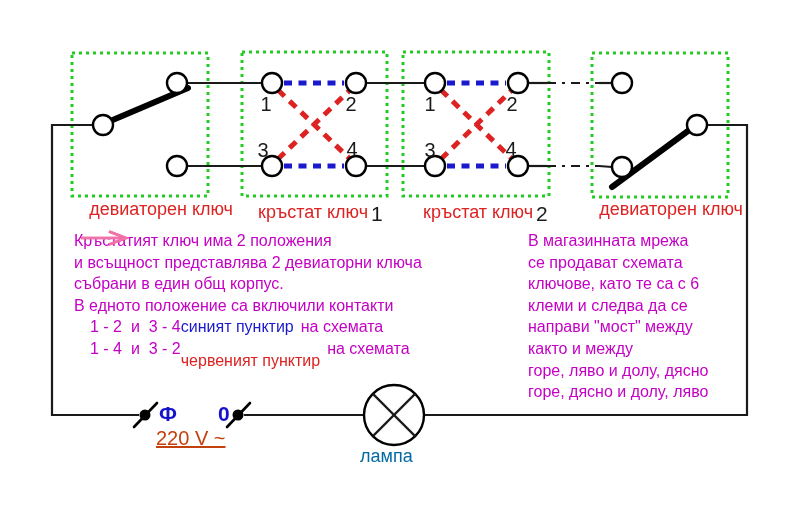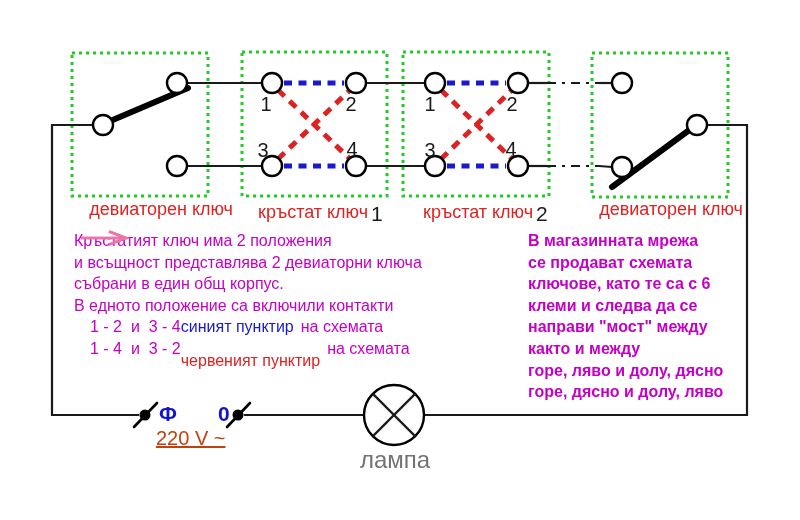--- a/index.html
+++ b/index.html
@@ -24,21 +24,21 @@
   .centerlabel{text-align:right;}
   .boxnum{font-size:21px;color:#1a1a1a;position:relative;top:3px;margin-left:3px;}
   .para{font-size:16px;line-height:21.6px;color:#c400c4;white-space:nowrap;}
   .para .row{display:flex;align-items:center;height:21.6px;}
   .pre{white-space:pre;margin-left:16px;}
   .hl-blue{color:#1a1acc;}
   .hl-red{color:#dd2222;margin-top:25px;}
   .arrow{margin:0 9px 0 7px;flex:0 0 auto;}
   .supply-blue{font-size:21px;font-weight:bold;color:#1414cc;}
   .supply-red{font-size:20px;color:#c2410c;text-decoration:underline;}
-  .lamplabel{font-size:24px;color:#737373;}
+  .lamplabel{font-size:18px;color:#0369a1;}
 </style>
 </head>
 <body>
 
 <div class="stage">
 
   <svg width="800" height="520" viewBox="0 0 800 520">
 
     <g>
       <rect class="gbox" x="72" y="53" width="136" height="143"></rect>
@@ -152,21 +152,21 @@
       <span class="pre">1 - 4  и  3 - 2</span>
       <svg class="arrow" width="50" height="16" viewBox="0 0 50 16">
         <line x1="0" y1="8" x2="40" y2="8" stroke="#ef72a8" stroke-width="2.6"></line>
         <polyline points="28,1.5 45,8 28,14.5" fill="none" stroke="#ef72a8" stroke-width="2.6"></polyline>
       </svg>
       <span class="hl-red">червеният пунктир</span>
       <span style="margin-left:7px;">на схемата</span>
     </div>
   </div>
 
-  <div class="abs para" style="left:528px;top:230px;font-weight:bold;">
+  <div class="abs para" style="left:528px;top:230px;">
     <div>В магазинната мрежа</div>
     <div>се продават схемата</div>
     <div>ключове, като те са с 6</div>
     <div>клеми и следва да се</div>
     <div>направи "мост" между</div>
     <div>както и между</div>
     <div>горе, ляво и долу, дясно</div>
     <div>горе, дясно и долу, ляво</div>
   </div>
 

